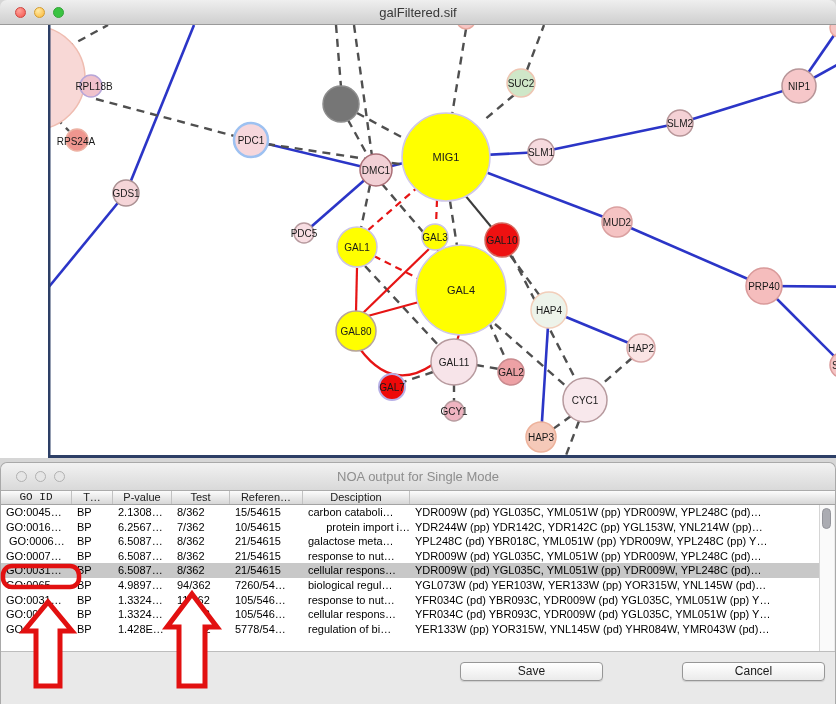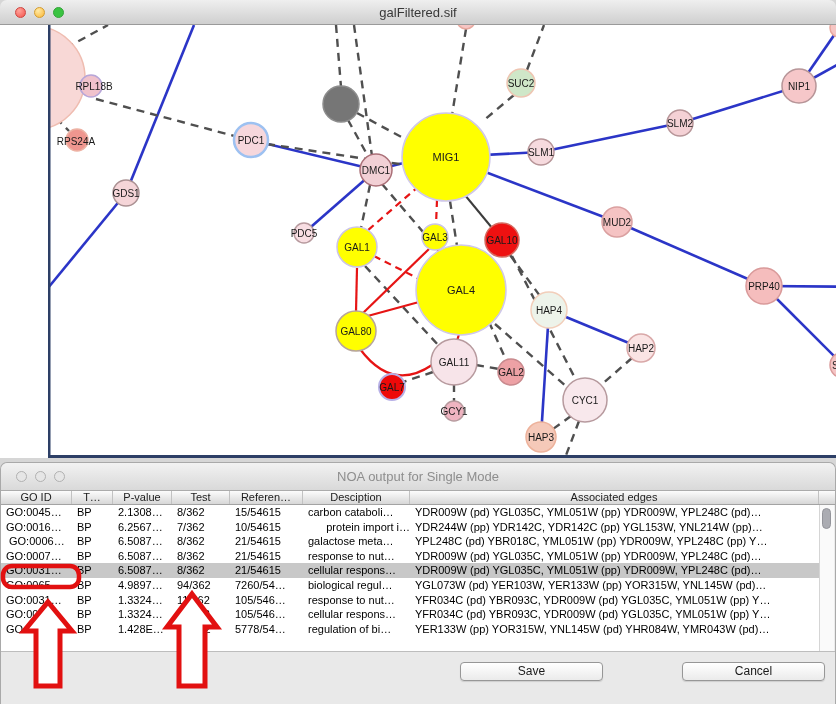--- a/index.html
+++ b/index.html
@@ -192,27 +192,26 @@
   </div>
 
   <div class="noa-win">
     <div class="titlebar2">
       <span class="tl2 c"></span>
       <span class="tl2 m"></span>
       <span class="tl2 z"></span>
       <div class="title2">NOA output for Single Mode</div>
     </div>
     <div class="thead" id="thead">
-        <div class="hcell" style="left: 0px; width: 71px;">GO ID</div>
+        <div class="hcell" style="left: 0px; width: 71px; font-family: Liberation Mono, monospace;">GO ID</div>
         <div class="hcell" style="left: 71px; width: 41px;">T…</div>
         <div class="hcell" style="left: 112px; width: 59px;">P-value</div>
         <div class="hcell" style="left: 171px; width: 58px;">Test</div>
         <div class="hcell" style="left: 229px; width: 73px;">Referen…</div>
         <div class="hcell" style="left: 302px; width: 107px;">Desciption</div>
-        <div class="hcell" style="left: 409px; width: 409px;">Associated edges</div>
       </div>
     <div class="tbody" id="tbody">
         <div class="trow" style="top: 0px;">
           <div class="tcell" style="left: 0px; width: 71px;">GO:0045…</div>
           <div class="tcell" style="left: 71px; width: 41px;">BP</div>
           <div class="tcell" style="left: 112px; width: 59px;">2.1308…</div>
           <div class="tcell" style="left: 171px; width: 58px;">8/362</div>
           <div class="tcell" style="left: 229px; width: 73px;">15/54615</div>
           <div class="tcell" style="left: 302px; width: 107px;">carbon cataboli…</div>
           <div class="tcell" style="left: 409px; width: 409px;">YDR009W (pd) YGL035C, YML051W (pp) YDR009W, YPL248C (pd)…</div>

